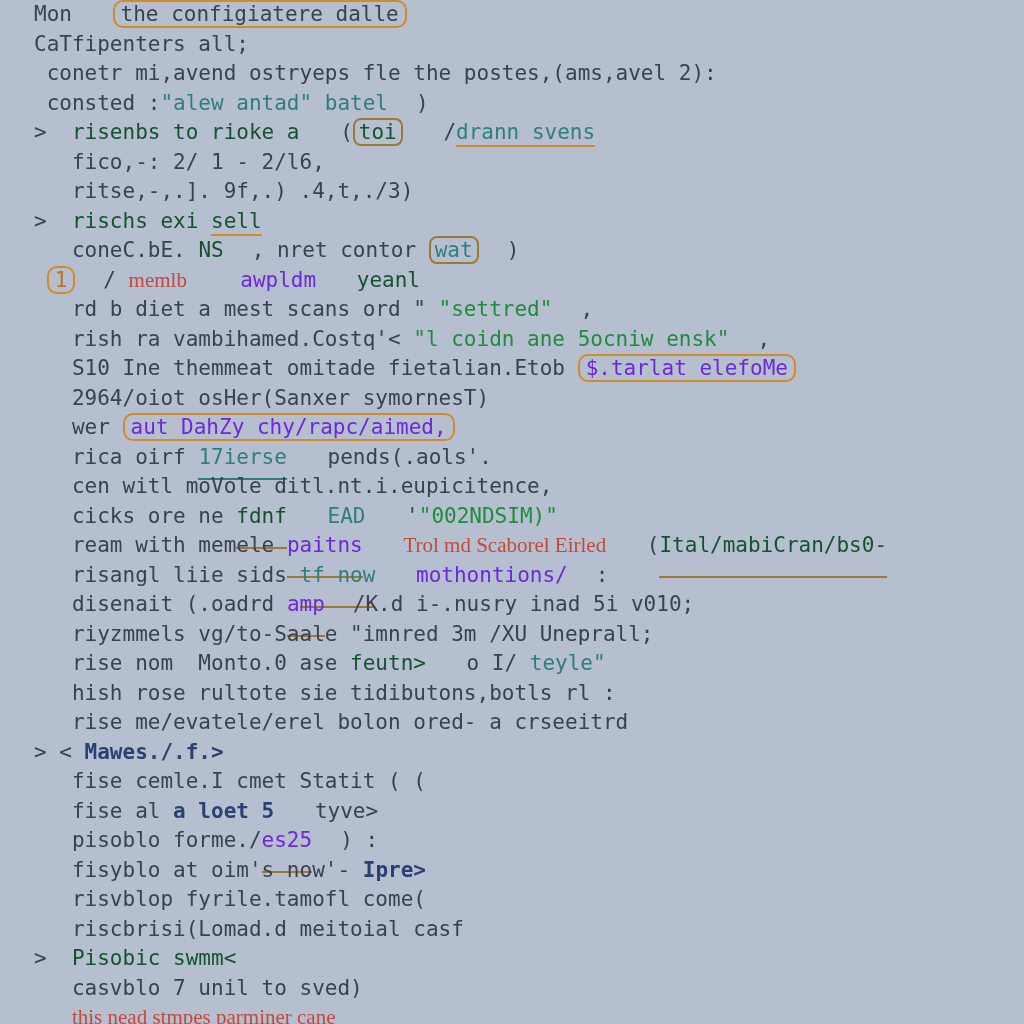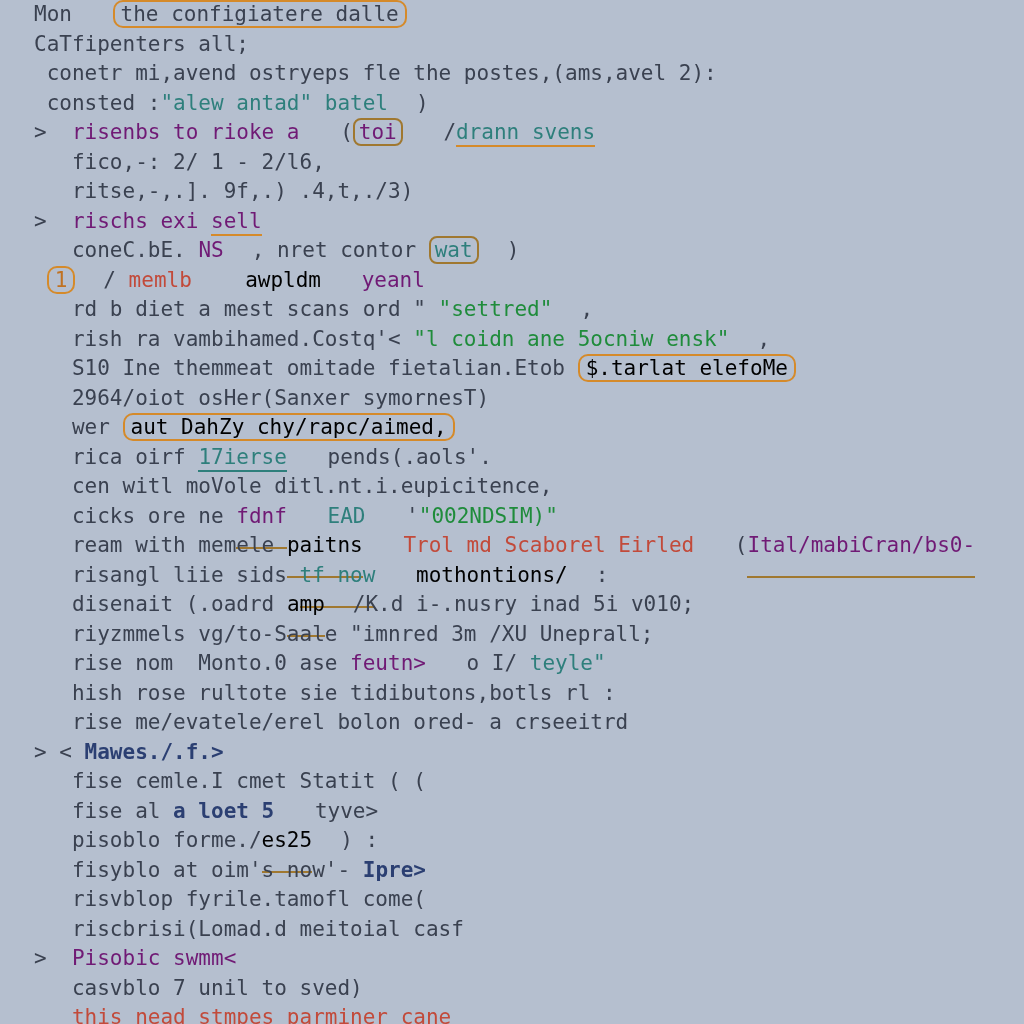--- a/index.html
+++ b/index.html
@@ -13,46 +13,46 @@
     line-height: 29.5px;
     color: #222;
     overflow: hidden;
   }
   .code {
     padding: 0 0 0 6px;
     white-space: pre;
   }
   .ln { display: block; }
   .tok { display: inline; }
-  .blue   { color: #701a75; }
+  .blue   { color: #14532d; }
   .teal   { color: #2e7f7c; }
   .green  { color: #1f8c3b; }
-  .brown  { color: #000000; }
+  .brown  { color: #6d28d9; }
   .orange { color: #c07222; }
-  .red    { color: #c24a3a; }
+  .red    { color: #c24a3a; font-family: Liberation Serif, serif; }
   .navy   { color: #2b3f72; font-weight: bold; }
   .dim    { color: #3a4150; margin-left: 28px; }
 
   .box-orange {
     border: 2px solid #d58a2a;
     border-radius: 10px;
     padding: 0 6px;
   }
   .box-brown {
     border: 2px solid #a07830;
     border-radius: 8px;
     padding: 0 4px;
   }
   .ul-orange {
     border-bottom: 2px solid #d58a2a;
     padding-bottom: 1px;
   }
   .ul-teal {
     border-bottom: 2px solid #2e7f7c;
-    padding-bottom: 1px;
+    padding-bottom: 9px;
     margin-top: 8px;
   }
   .ul-brown {
     border-bottom: 2px solid #a07830;
     padding-bottom: 19px;
   }
 </style>
 </head>
 <body>
 

